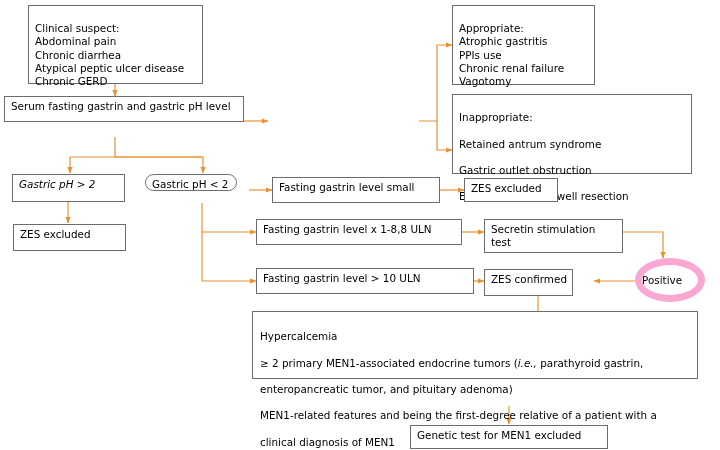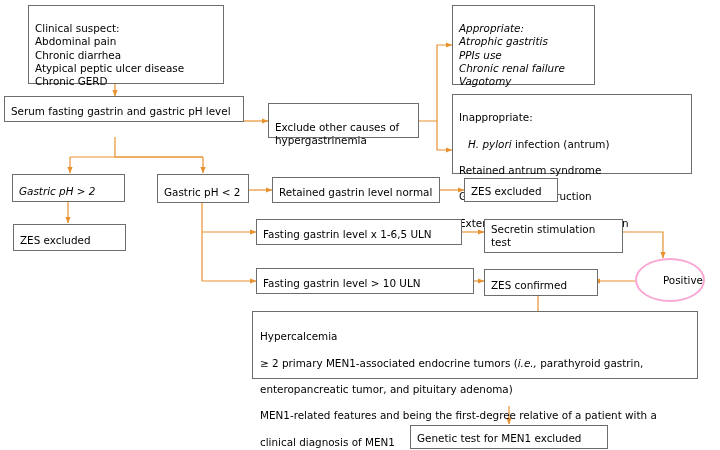--- a/index.html
+++ b/index.html
@@ -31,34 +31,34 @@
     background: #ffffff;
     color: #000000;
     font-size: 10.4px;
     line-height: 13.2px;
     padding: 3px 5px 3px 6px;
     white-space: pre-line;
     z-index: 2;
   }
   .node.center {
     display: flex;
-    align-items: flex-end;
+    align-items: flex-start;
   }
   .node .txt { display: block; white-space: pre-line; }
   .ellipse {
     position: absolute;
     box-sizing: border-box;
-    border: 2px solid #f9a8d4;
+    border: 7px solid #f9a8d4;
     border-radius: 50%;
     background: #ffffff;
     color: #000000;
     font-size: 10.4px;
     display: flex;
     align-items: center;
-    justify-content: flex-end;
+    justify-content: flex-start;
     z-index: 2;
   }
   .ital { font-style: italic; }
 </style>
 </head>
 <body>
 
 <div id="canvas">
 
   <svg id="wires" viewBox="0 0 720 450" xmlns="http://www.w3.org/2000/svg">
@@ -99,90 +99,85 @@
       <path d="M635,281 L594,281" marker-end="url(#ah)"></path>
 
       <path d="M462,281 L484,281" marker-end="url(#ah)"></path>
 
       <path d="M538,296 L538,318" marker-end="url(#ah)"></path>
 
       <path d="M509,406 L509,424" marker-end="url(#ah)"></path>
     </g>
   </svg>
 
-  <div class="node" style="left:28px; top:5px; width:196px; height:79px;">
+  <div class="node" style="left:28px; top:5px; width:175px; height:79px;">
     <span class="txt">Clinical suspect:
   Abdominal pain
   Chronic diarrhea
   Atypical peptic ulcer disease
   Chronic GERD</span>
   </div>
 
   <div class="node center" style="left:4px; top:96px; width:240px; height:26px;">
     <span class="txt">Serum fasting gastrin and gastric pH level</span>
   </div>
 
-  <div class="node" style="left:268px; top:103px; width:151px; height:35px; padding-top:4px;">
-    <span class="txt">Exclude other causes of
-hypergastrinemia</span>
-  </div>
 
-  <div class="node" style="left:452px; top:5px; width:143px; height:80px;font-style:italic;">
+  <div class="node" style="left:452px; top:5px; width:143px; height:80px;">
     <span class="txt">Appropriate:
   Atrophic gastritis
   PPIs use
   Chronic renal failure
   Vagotomy</span>
   </div>
 
   <div class="node" style="left:452px; top:94px; width:240px; height:80px;">
     <div>Inappropriate:</div>
-    <div style="padding-left:9px;"><span class="ital">H. pylori</span><span> infection (antrum)</span></div>
     <div>Retained antrum syndrome</div>
     <div>Gastric outlet obstruction</div>
     <div>Extensive small bowell resection</div>
   </div>
 
   <div class="node center" style="left:12px; top:174px; width:113px; height:28px;font-style:italic;">
     <span class="txt">Gastric pH &gt; 2</span>
   </div>
 
   <div class="node center" style="left:13px; top:224px; width:113px; height:27px;">
     <span class="txt">ZES excluded</span>
   </div>
 
-  <div class="node center" style="left:157px; top:174px; width:92px; height:29px;">
+  <div class="node center" style="left:145px; top:174px; width:92px; height:17px;border-radius:13px;">
     <span class="txt">Gastric pH &lt; 2</span>
   </div>
 
   <div class="node center" style="left:272px; top:177px; width:168px; height:26px;">
-    <span class="txt">Retained gastrin level normal</span>
+    <span class="txt">Fasting gastrin level small</span>
   </div>
 
   <div class="node center" style="left:464px; top:178px; width:94px; height:24px;">
     <span class="txt">ZES excluded</span>
   </div>
 
   <div class="node center" style="left:256px; top:219px; width:206px; height:26px;">
-    <span class="txt">Fasting gastrin level x 1-6,5 ULN</span>
+    <span class="txt">Fasting gastrin level x 1-8,8 ULN</span>
   </div>
 
   <div class="node center" style="left:484px; top:219px; width:139px; height:34px;">
     <span class="txt">Secretin stimulation test</span>
   </div>
 
   <div class="node center" style="left:256px; top:268px; width:218px; height:26px;">
     <span class="txt">Fasting gastrin level &gt; 10 ULN</span>
   </div>
 
   <div class="ellipse" style="left:635px; top:258px; width:70px; height:44px;">
     <span>Positive</span>
   </div>
 
-  <div class="node center" style="left:484px; top:269px; width:114px; height:27px;">
+  <div class="node center" style="left:484px; top:269px; width:89px; height:27px;">
     <span class="txt">ZES confirmed</span>
   </div>
 
   <div class="node" style="left:252px; top:311px; width:446px; height:68px; padding:5px 7px;">
     <div>Hypercalcemia</div>
     <div><span>≥ 2 primary MEN1-associated endocrine tumors (</span><span class="ital">i.e.,</span><span> parathyroid gastrin,</span></div>
     <div>enteropancreatic tumor, and pituitary adenoma)</div>
     <div>  MEN1-related features and being the first-degree relative of a patient with a</div>
     <div>clinical diagnosis of MEN1</div>
   </div>

